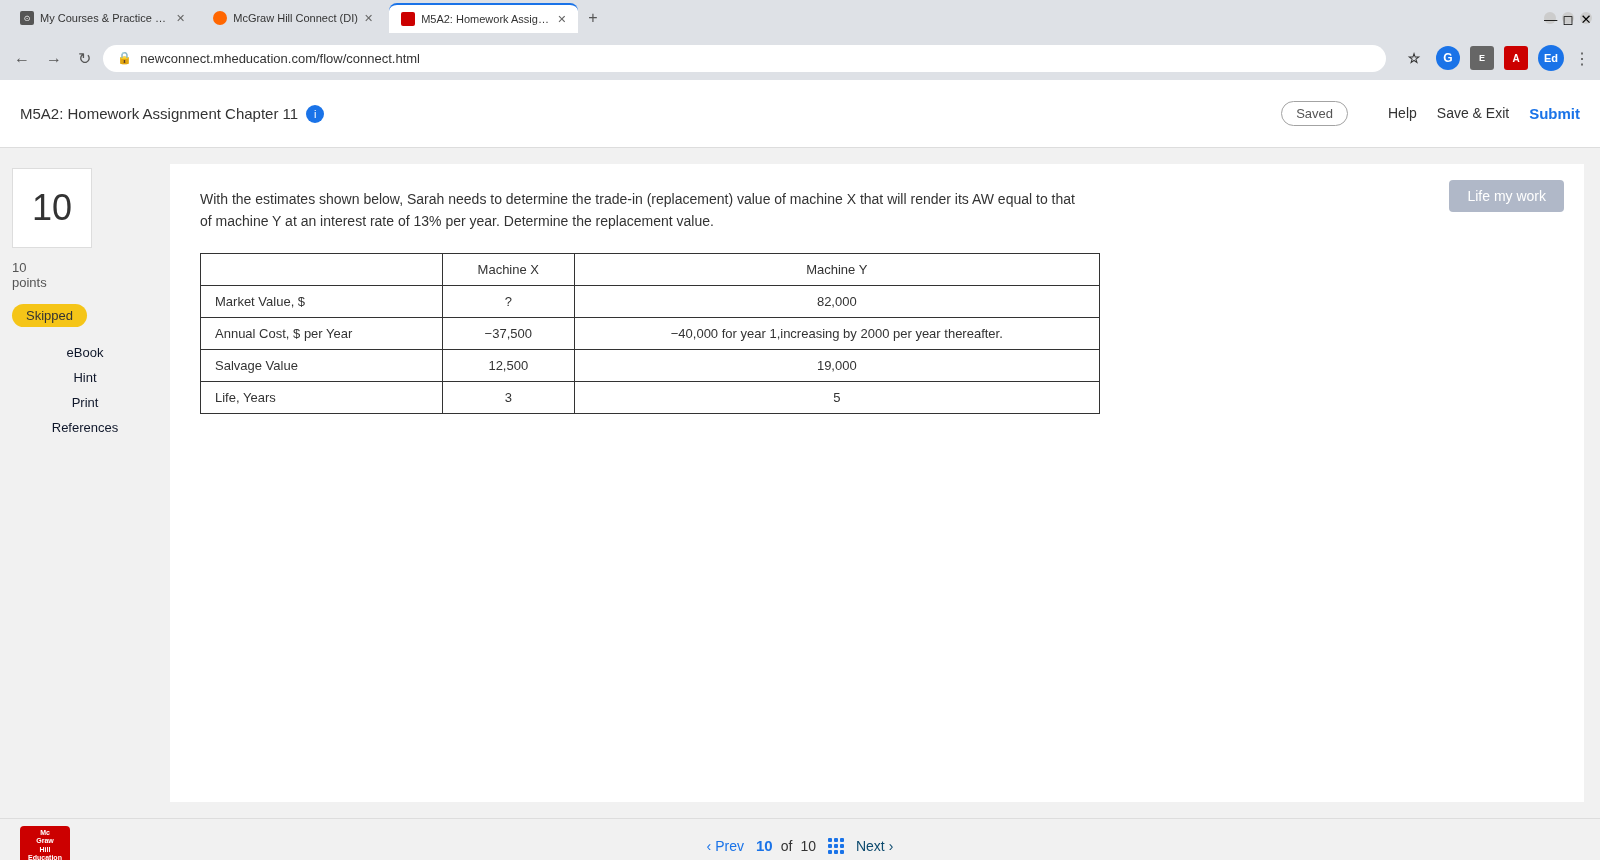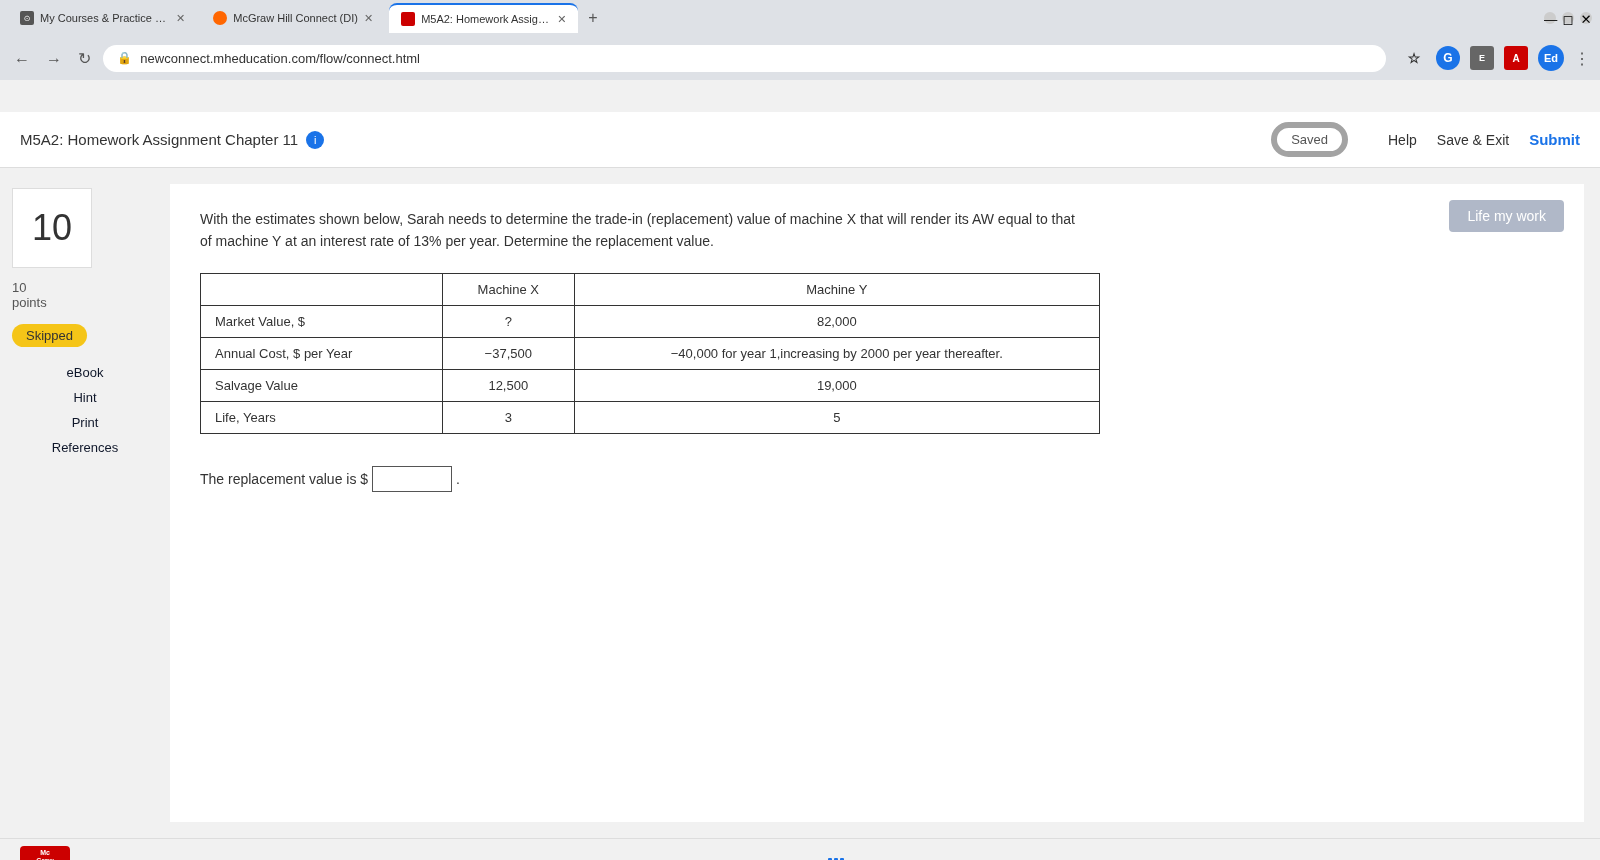--- a/index.html
+++ b/index.html
@@ -28,25 +28,25 @@
     .address-bar .lock-icon { color: #555; font-size: 12px; }
     .address-bar .url-text { color: #333; font-size: 13px; }
     .toolbar-icons { display: flex; align-items: center; gap: 10px; margin-left: 8px; }
     .toolbar-icon { width: 24px; height: 24px; border-radius: 50%; display: flex; align-items: center; justify-content: center; cursor: pointer; font-size: 14px; font-weight: bold; }
     .g-icon { background: #1a73e8; color: white; font-size: 12px; }
     .ext-icon { background: #555; color: white; font-size: 10px; border-radius: 3px; }
     .pdf-icon { background: #cc0000; color: white; font-size: 10px; }
     .user-icon { background: #1a73e8; color: white; font-size: 11px; font-weight: bold; border-radius: 50%; width: 26px; height: 26px; }
 
     
-    .app-header { background: #fff; height: 56px; display: flex; align-items: center; padding: 0 20px; border-bottom: 1px solid #ddd; margin-top: 32px; }
+    .app-header { background: #fff; height: 68px; display: flex; align-items: center; padding: 0 20px; border-bottom: 1px solid #ddd; }
     .app-title { font-size: 15px; color: #333; flex: 1; display: flex; align-items: center; gap: 8px; }
     .info-icon { width: 18px; height: 18px; background: #1a73e8; border-radius: 50%; color: white; font-size: 11px; display: flex; align-items: center; justify-content: center; cursor: pointer; flex-shrink: 0; }
-    .saved-badge { border: 6px solid #a3a3a3; border-radius: 20px; padding: 4px 14px; font-size: 13px; color: #555; }
-    .header-actions { display: flex; align-items: center; gap: 20px; }
+    .saved-badge { border: 1px solid #a3a3a3; border-radius: 20px; padding: 4px 14px; font-size: 13px; color: #555; }
+    .header-actions { display: flex; gap: 20px; }
     .header-link { color: #333; font-size: 14px; cursor: pointer; text-decoration: none; }
     .submit-btn { color: #1a73e8; font-size: 15px; font-weight: bold; cursor: pointer; text-decoration: none; }
 
     
     .main-content { background: #f1f1f1; display: flex; height: calc(860px - 36px - 44px - 56px - 54px); }
 
     
     .sidebar { width: 170px; background: #f1f1f1; padding: 20px 12px; flex-shrink: 0; }
     .question-number-box { background: #fff; border: 1px solid #ddd; width: 80px; height: 80px; display: flex; align-items: center; justify-content: center; font-size: 36px; font-weight: 300; color: #333; margin-bottom: 12px; }
     .points-label { font-size: 13px; color: #555; margin-bottom: 4px; }
@@ -58,36 +58,36 @@
     
     .content-panel { flex: 1; background: #fff; margin: 16px 16px 16px 0; padding: 24px 30px; overflow-y: auto; position: relative; }
 
     
     .check-work-btn { position: absolute; top: 16px; right: 20px; background: #b0b8c8; color: white; border: none; border-radius: 4px; padding: 8px 18px; font-size: 14px; cursor: pointer; }
 
     
     .question-text { font-size: 14px; line-height: 1.6; color: #333; margin-bottom: 20px; max-width: 880px; }
 
     
-    .data-table { border-collapse: collapse; width: 90%; max-width: 900px; margin-bottom: 32px; }
+    .data-table { border-collapse: collapse; width: 90%; max-width: 900px; margin-bottom: 24px; }
     .data-table th, .data-table td { border: 1px solid #333; padding: 8px 14px; text-align: center; font-size: 13px; }
     .data-table th { background: #fff; font-weight: normal; }
     .data-table td:first-child { text-align: left; }
 
     
     .answer-row { font-size: 14px; color: #333; display: flex; align-items: center; gap: 4px; }
     .answer-input { border: 1px solid #555; width: 80px; padding: 4px 6px; font-size: 14px; }
 
     
     .footer { background: #f1f1f1; height: 54px; display: flex; align-items: center; justify-content: space-between; padding: 0 20px; border-top: 1px solid #ddd; }
     .footer-logo { width: 50px; height: 40px; background: #cc0000; border-radius: 4px; display: flex; flex-direction: column; align-items: center; justify-content: center; padding: 4px; }
     .footer-logo-text { color: white; font-size: 7px; font-weight: bold; line-height: 1.2; text-align: center; }
     .footer-nav { display: flex; align-items: center; gap: 12px; }
     .footer-nav-btn { background: none; border: none; cursor: pointer; font-size: 14px; color: #1a73e8; display: flex; align-items: center; gap: 4px; }
-    .footer-nav-btn.disabled { color: #a21caf; cursor: default; align-items: center; }
+    .footer-nav-btn.disabled { color: #0c4a6e; cursor: default; align-items: center; }
     .page-info { font-size: 14px; color: #333; display: flex; align-items: center; gap: 8px; }
     .page-current { color: #1a73e8; font-weight: bold; font-size: 15px; }
     .grid-icon { display: grid; grid-template-columns: repeat(3,4px); gap: 2px; cursor: pointer; }
     .grid-dot { width: 4px; height: 4px; background: #1a73e8; border-radius: 1px; }
   </style>
 </head>
 <body>
 
 <div class="browser-chrome">
 
@@ -198,25 +198,20 @@
           <td>19,000</td>
         </tr>
         <tr>
           <td>Life, Years</td>
           <td>3</td>
           <td>5</td>
         </tr>
       </tbody>
     </table>
 
-    <div class="answer-row">
-      <span>The replacement value is $</span>
-      <input class="answer-input" type="text" value="" style="">
-      <span>.</span>
-    </div>
   </div>
 </div>
 
 <div class="footer">
   <div class="footer-logo">
     <div class="footer-logo-text">Mc<br>Graw<br>Hill<br>Education</div>
   </div>
 
   <div class="footer-nav">
     <button class="footer-nav-btn">

